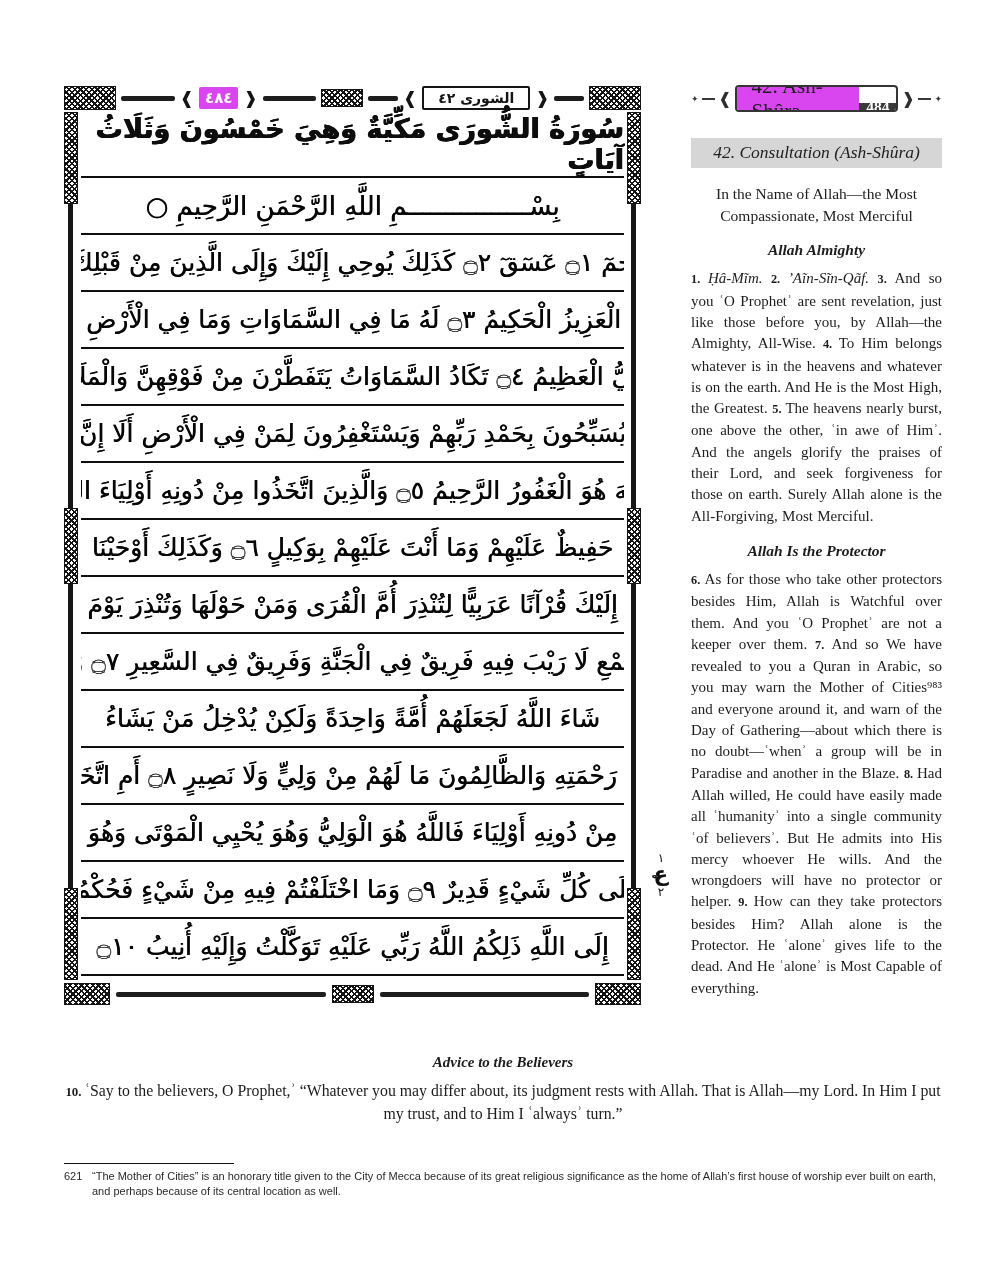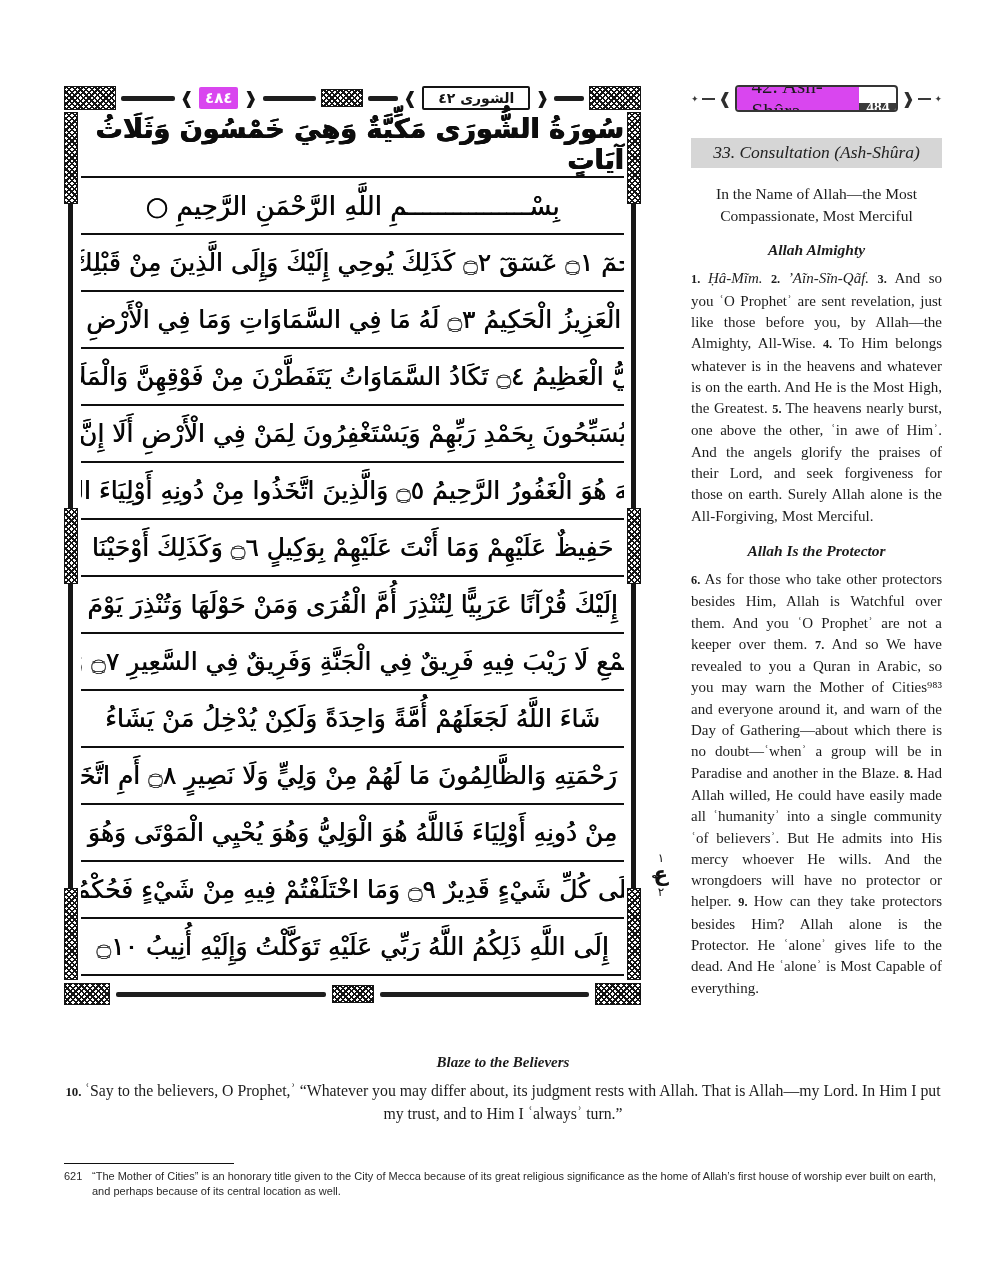--- a/index.html
+++ b/index.html
@@ -152,37 +152,37 @@
       <span class="fl-bracket">❰</span>
       <div class="e-headbox">
         <div class="surah-name">42. Ash-Shûra</div>
         <div class="page-num">484</div>
       </div>
       <span class="fl-bracket">❱</span>
       <span class="fl-line"></span>
       <span class="fl-diamond">✦</span>
     </div>
 
-    <div class="e-banner">33. Consultation (Ash-Shûra)</div>
+    <div class="e-banner">42. Consultation (Ash-Shûra)</div>
 
     <div class="e-basmala">In the Name of Allah—the Most Compassionate, Most Merciful</div>
 
     <div>
       <h3 class="sec-head">Allah Almighty</h3>
       <p class="e-para"><span class="vnum">1. </span><span class="vtext italic">Ḥâ-Mĩm. </span><span class="vnum">2. </span><span class="vtext italic">ʼAĩn-Sĩn-Qãf. </span><span class="vnum">3. </span><span class="vtext">And so you ʿO Prophetʾ are sent revelation, just like those before you, by Allah—the Almighty, All-Wise. </span><span class="vnum">4. </span><span class="vtext">To Him belongs whatever is in the heavens and whatever is on the earth. And He is the Most High, the Greatest. </span><span class="vnum">5. </span><span class="vtext">The heavens nearly burst, one above the other, ʿin awe of Himʾ. And the angels glorify the praises of their Lord, and seek forgiveness for those on earth. Surely Allah alone is the All-Forgiving, Most Merciful. </span></p>
     </div>
 
     <div>
       <h3 class="sec-head">Allah Is the Protector</h3>
       <p class="e-para"><span class="vnum">6. </span><span class="vtext">As for those who take other protectors besides Him, Allah is Watchful over them. And you ʿO Prophetʾ are not a keeper over them. </span><span class="vnum">7. </span><span class="vtext">And so We have revealed to you a Quran in Arabic, so you may warn the Mother of Cities⁹⁸³ and everyone around it, and warn of the Day of Gathering—about which there is no doubt—ʿwhenʾ a group will be in Paradise and another in the Blaze. </span><span class="vnum">8. </span><span class="vtext">Had Allah willed, He could have easily made all ʿhumanityʾ into a single community ʿof believersʾ. But He admits into His mercy whoever He wills. And the wrongdoers will have no protector or helper. </span><span class="vnum">9. </span><span class="vtext">How can they take protectors besides Him? Allah alone is the Protector. He ʿaloneʾ gives life to the dead. And He ʿaloneʾ is Most Capable of everything. </span></p>
     </div>
   </div>
 
   <div class="bottom-sec">
-    <h3 class="advice-head">Blaze to the Believers</h3>
+    <h3 class="advice-head">Advice to the Believers</h3>
     <p class="verse10"><span class="vnum">10. </span><span class="vtext">ʿSay to the believers, O Prophet,ʾ “Whatever you may differ about, its judgment rests with Allah. That is Allah—my Lord. In Him I put my trust, and to Him I ʿalwaysʾ turn.” </span></p>
   </div>
 
   <div class="fnote">
     <div class="fn-rule"></div>
     <div class="fn-row">
       <span class="fn-num">621</span>
       <span class="fn-text">“The Mother of Cities” is an honorary title given to the City of Mecca because of its great religious significance as the home of Allah’s first house of worship ever built on earth, and perhaps because of its central location as well.</span>
     </div>
   </div>

